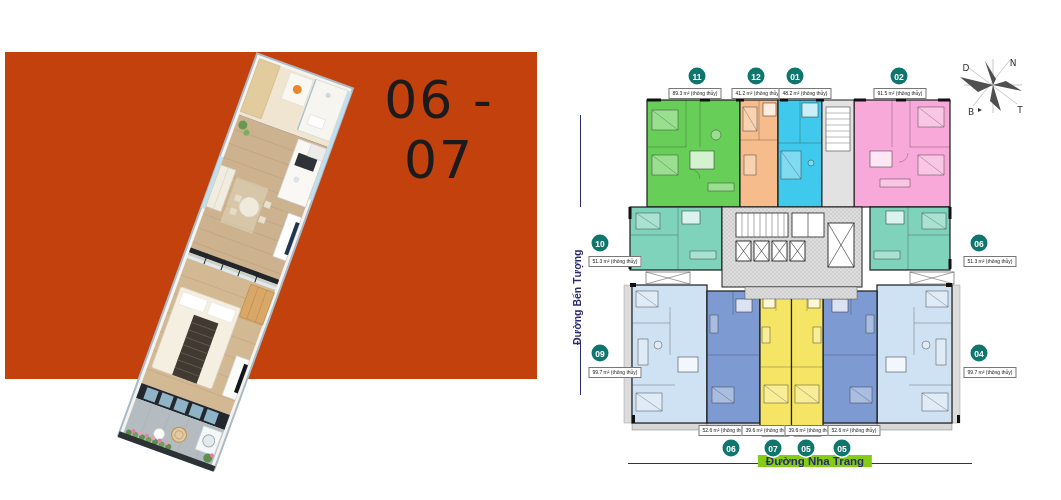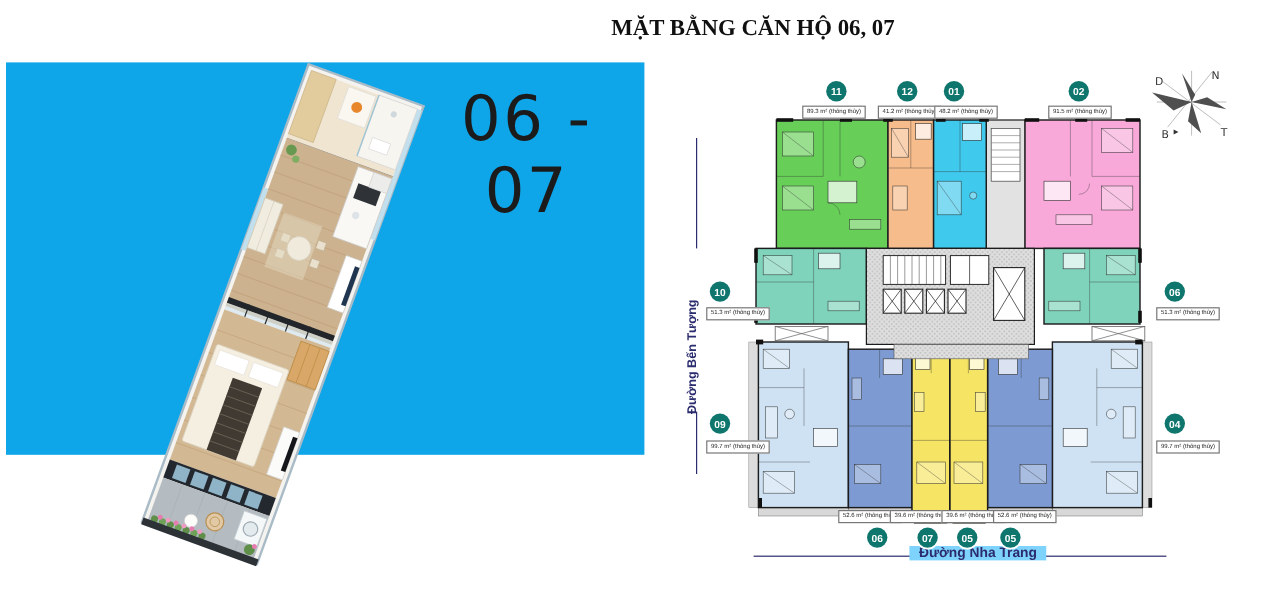--- a/index.html
+++ b/index.html
@@ -6,52 +6,51 @@
   .page{position:relative;width:1061px;height:500px;background:#fff;overflow:hidden;
         font-family:"Liberation Sans",sans-serif;}
   
   .brand-box{position:absolute;left:5px;top:7px;width:223px;height:39px;background:#eadfae;
              display:flex;align-items:center;justify-content:center;}
   .brand-box span{font-family:"Liberation Serif",serif;font-weight:bold;font-size:17px;
                   letter-spacing:.5px;color:#141414;}
   .page-title{position:absolute;left:455px;top:13px;width:345px;text-align:center;
               font-family:"Liberation Serif",serif;font-weight:bold;font-size:19px;color:#101010;}
   
-  .render-panel{position:absolute;left:5px;top:52px;width:532px;height:327px;background:#0ea5e9;}
+  .render-panel{position:absolute;left:5px;top:52px;width:532px;height:327px;background:#c2410c;}
   .render-panel svg{position:absolute;left:0;top:0;}
   .unit-big-label{position:absolute;left:336px;top:18px;width:196px;text-align:center;
                   font-family:"DejaVu Sans",sans-serif;font-size:52px;color:#1b1b1b;letter-spacing:2px;}
   
   .plan-panel{position:absolute;left:540px;top:55px;width:521px;height:445px;}
   .plan-panel > svg{position:absolute;left:0;top:0;}
   .badge{position:absolute;width:17px;height:17px;border-radius:50%;background:#0f766e;color:#fff;
          font-size:8.5px;font-weight:bold;display:flex;align-items:center;justify-content:center;
          transform:translate(-50%,-50%);box-shadow:0 0 0 1.5px #fff;z-index:4;}
   .area-label{position:absolute;transform:translateX(-50%);background:#fff;border:0.5px solid #777;
               font-size:5px;color:#222;padding:1px 3px;white-space:nowrap;z-index:4;line-height:1.3;}
   .street{color:#2b2c6e;font-weight:bold;}
   .street-bottom-line{position:absolute;left:88px;top:408px;width:344px;height:1px;background:#2b2c6e;}
   .street-bottom-text{position:absolute;left:275px;top:400px;transform:translateX(-50%);
-                      background:#7dd3fc;padding:0 8px;font-size:11.5px;z-index:3;}
+                      background:#84cc16;padding:0 8px;font-size:11.5px;z-index:3;}
   .street-left-line1{position:absolute;left:40px;top:60px;width:1px;height:92px;background:#2b2c6e;}
   .street-left-line2{position:absolute;left:40px;top:288px;width:1px;height:52px;background:#2b2c6e;}
   .street-left-text{position:absolute;left:31px;top:150px;height:140px;writing-mode:vertical-rl;
                     transform:rotate(180deg);font-size:10.5px;white-space:nowrap;}
   
   .iw{stroke:#2e2e2e;stroke-width:.55;fill:none;opacity:.55;}
   .fur{fill:#ffffff;fill-opacity:.4;stroke:#2e2e2e;stroke-width:.5;opacity:.85;}
   .wc{fill:#ffffff;fill-opacity:.8;stroke:#2e2e2e;stroke-width:.55;opacity:.9;}
   .blk{fill:#111;}
 </style>
 </head>
 <body>
 
 <div class="page">
 
-  <div class="page-title">MẶT BẰNG CĂN HỘ 06, 07</div>
 
   <div class="render-panel">
     <svg width="532" height="438" viewBox="0 0 532 438">
       <g transform="translate(232,206) rotate(20)">
         <rect x="-51" y="-199" width="102" height="406" fill="#f4f3ef" stroke="#a9bbc6" stroke-width="2"></rect>
         <rect x="47" y="-195" width="4" height="115" fill="#c2dfee"></rect>
         <rect x="-51" y="-90" width="4" height="55" fill="#c2dfee"></rect>
 
         <rect x="-47" y="-195" width="94" height="60" fill="#efe5d0"></rect>
         <rect x="-47" y="-195" width="22" height="56" fill="#e2cc9e" stroke="#c6ae80" stroke-width=".5"></rect>

